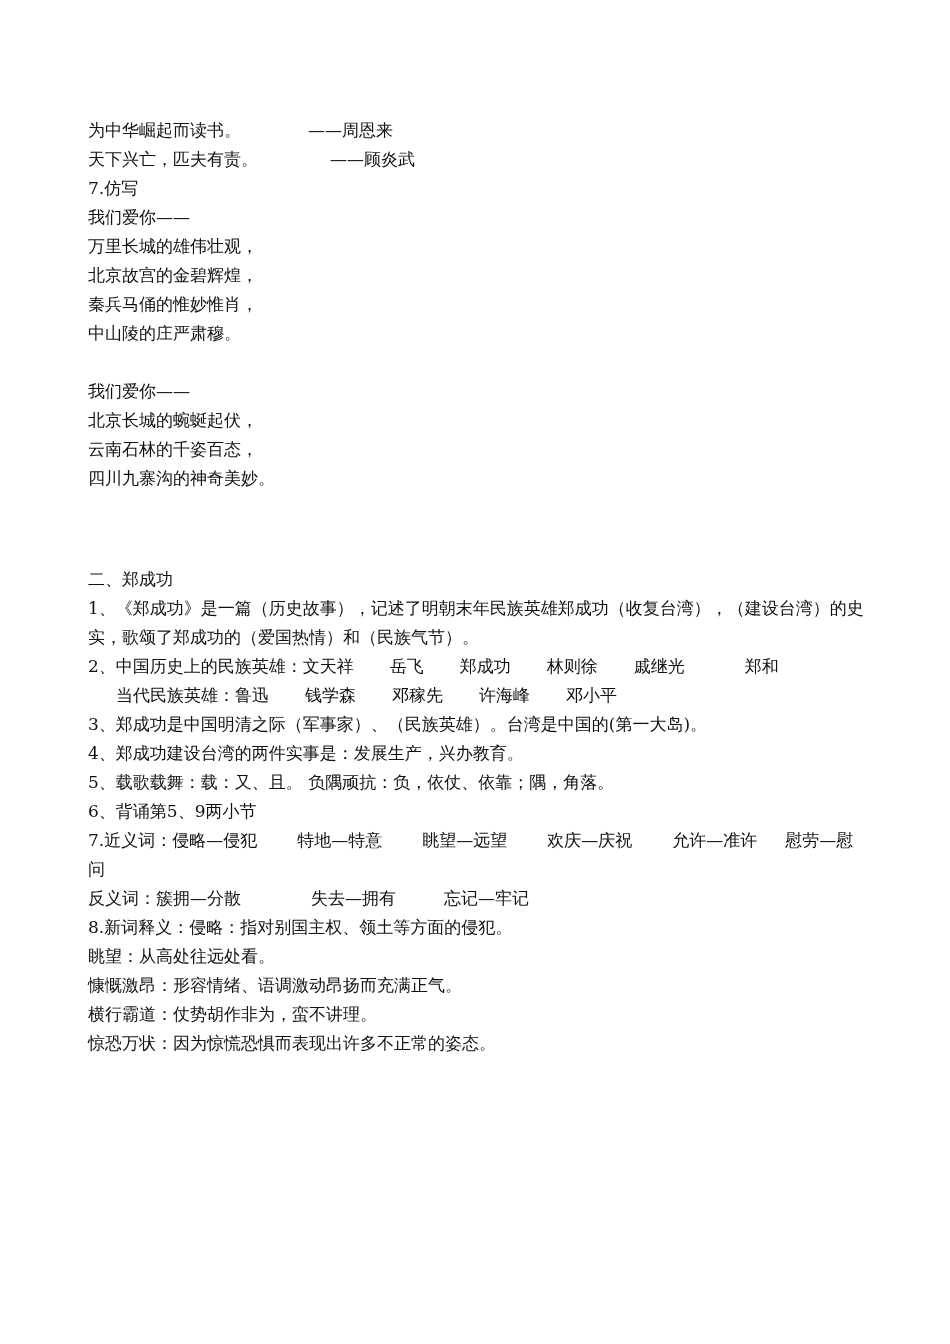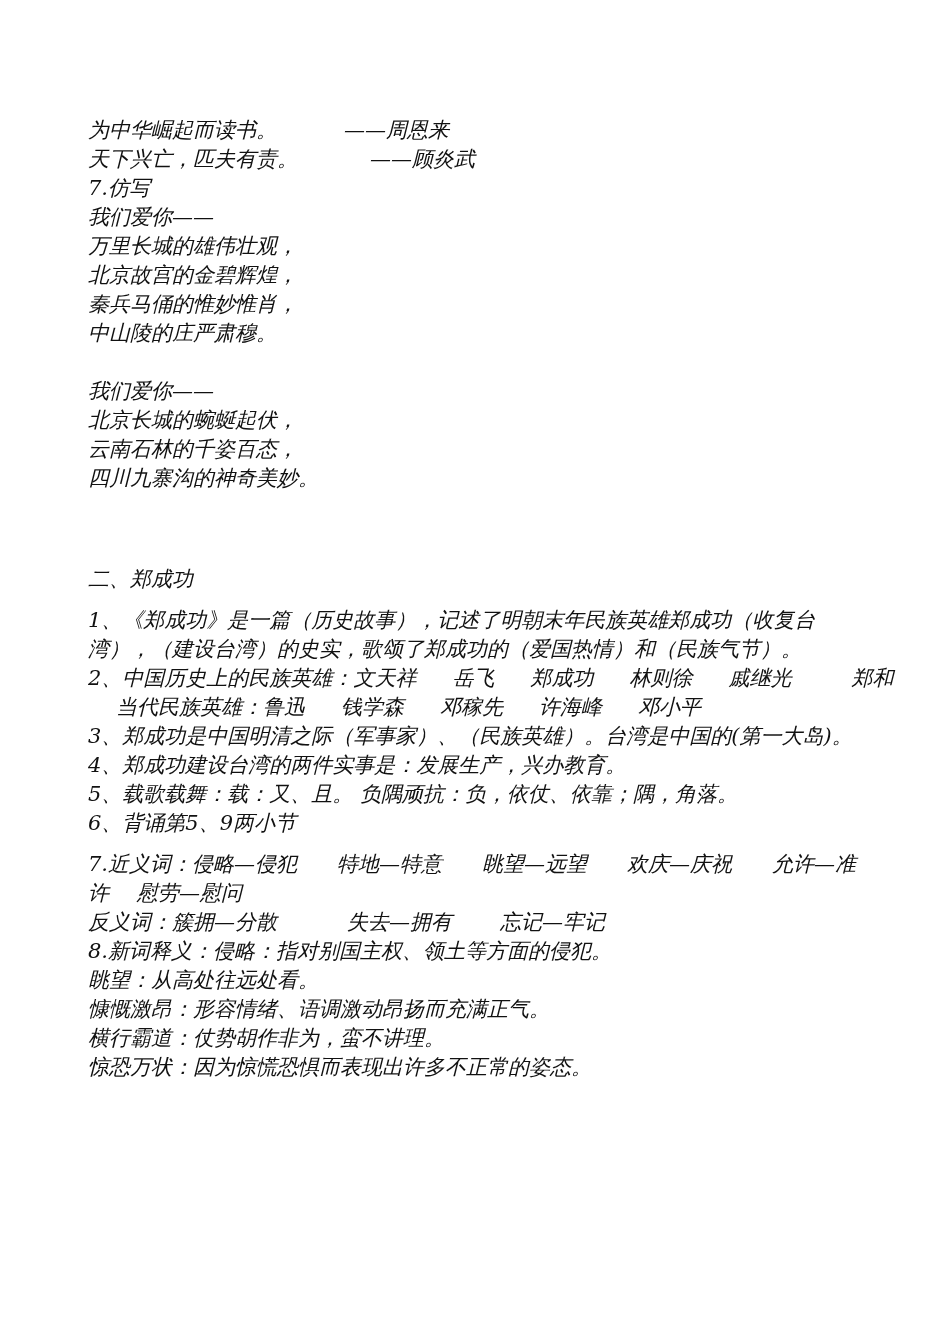--- a/index.html
+++ b/index.html
@@ -15,30 +15,28 @@
       font-family: "DejaVu Serif", "Liberation Serif", serif;
       color: #111111;
     }
     .page {
       position: absolute;
       left: 88px;
       top: 116px;
       width: 780px;
     }
     .line {
-      font-size: 21px;
+      font-size: 17px;
       line-height: 29px;
       height: 29px;
       white-space: pre;
-      font-style: italic;
     }
     .line.wrap {
       white-space: normal;
       height: auto;
-      margin-top: 12px;
     }
     .blank {
       height: 29px;
     }
     .gap-big {
       height: 58px;
     }
     .indent {
       padding-left: 28px;
     }

